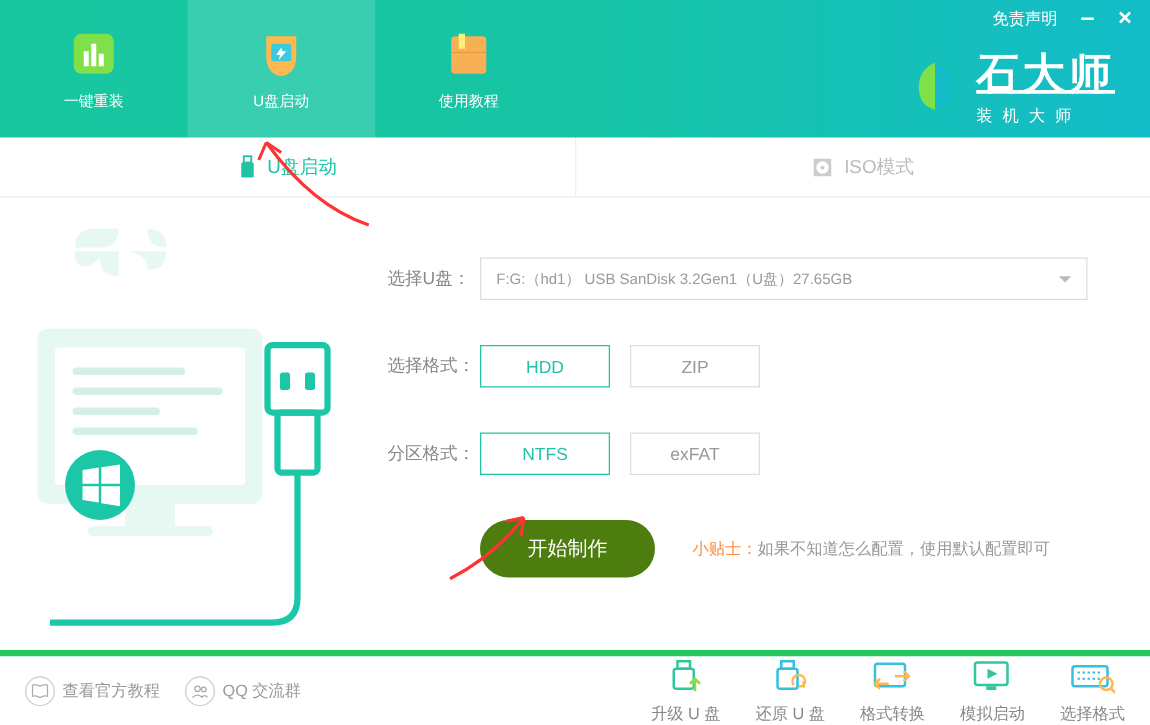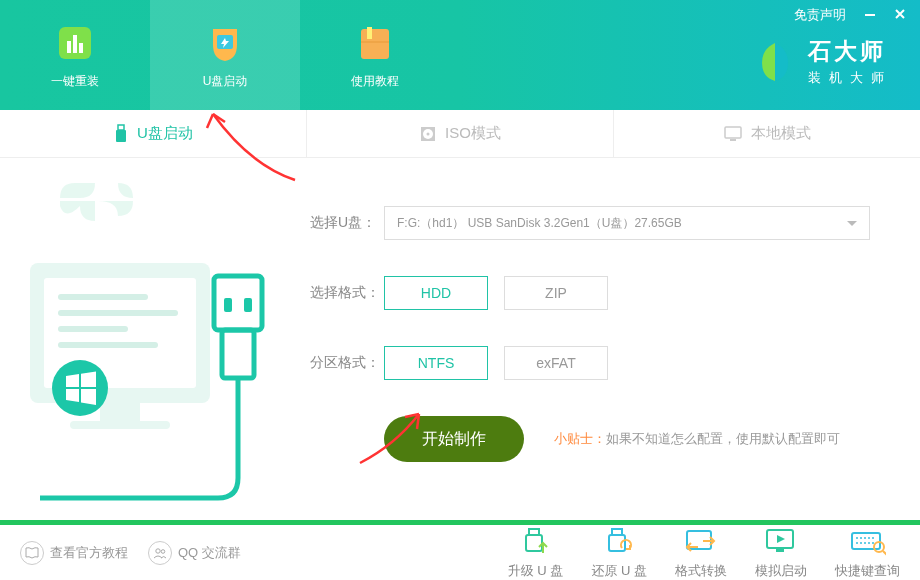--- a/index.html
+++ b/index.html
@@ -9,21 +9,21 @@
 .header { height: 110px; background: linear-gradient(90deg, #18c6a0 0%, #17c5a5 50%, #14bcc8 100%); display: flex; align-items: stretch; position: relative; }
 .nav-item { width: 150px; display: flex; flex-direction: column; align-items: center; justify-content: center; gap: 8px; color: #fff; cursor: pointer; }
 .nav-item.active { background: rgba(255,255,255,0.15); }
 .nav-icon { width: 44px; height: 44px; display: flex; align-items: center; justify-content: center; }
 .nav-label { font-size: 12px; }
 .header-right { position: absolute; right: 0; top: 0; height: 100%; display: flex; flex-direction: column; }
 .win-controls { display: flex; justify-content: flex-end; align-items: center; gap: 18px; padding: 6px 14px 0 0; color: #fff; font-size: 13px; }
 .win-btn { color: #fff; cursor: pointer; }
 .brand { display: flex; align-items: center; gap: 10px; padding: 4px 28px 0 0; margin-top: 8px; }
 .brand-text { color: #fff; }
-.brand-title { font-size: 23px; font-weight: bold; letter-spacing: 3px; }
+.brand-title { font-size: 34px; font-weight: bold; letter-spacing: 3px; text-decoration: underline; }
 .brand-sub { font-size: 13px; letter-spacing: 8px; margin-top: 2px; }
 
 .mode-tabs { height: 48px; display: flex; border-bottom: 1px solid #eee; }
 .mode-tab { flex: 1; display: flex; align-items: center; justify-content: center; gap: 8px; cursor: pointer; color: #bbb; font-size: 15px; border-right: 1px solid #eee; }
 .mode-tab:last-child { border-right: none; }
 .mode-tab.active { color: #20c3a6; }
 
 .content { display: flex; height: 362px; }
 .illustration { width: 300px; position: relative; }
 .illustration svg { position: absolute; }
@@ -121,27 +121,20 @@
       <span>U盘启动</span>
     </div>
     <div class="mode-tab">
       <svg width="18" height="18">
           <rect x="2" y="2" width="14" height="14" fill="#ccc"></rect>
           <circle cx="9" cy="9" r="5" fill="#fff"></circle>
           <circle cx="9" cy="9" r="1.5" fill="#ccc"></circle>
         </svg>
       <span>ISO模式</span>
     </div>
-    <div class="mode-tab">
-      <svg width="20" height="18">
-          <rect x="2" y="2" width="16" height="11" rx="1" fill="none" stroke="#ccc" stroke-width="1.5"></rect>
-          <rect x="7" y="14" width="6" height="2" fill="#ccc"></rect>
-        </svg>
-      <span>本地模式</span>
-    </div>
   </div>
 
   <div class="content">
     <div class="illustration">
       <svg width="300" height="362">
 
         <g opacity="0.25">
             <path d="M60 40 Q60 25 75 25 L95 25 Q95 40 80 40 Z M98 25 L118 25 Q133 25 133 40 L133 40 Q118 40 118 25 M60 43 L95 43 L95 63 Q80 63 80 48 Q65 63 60 48 M98 43 L133 43 Q133 58 118 58 Q118 43 98 43" fill="#9de4c8"></path>
           </g>
 
@@ -263,21 +256,21 @@
       <div class="tool">
         <div class="tool-icon">
             <svg width="38" height="30">
               <rect x="2" y="6" width="28" height="16" rx="2" fill="none" stroke="#35bfe0" stroke-width="2"></rect>
               <line x1="6" y1="11" x2="26" y2="11" stroke="#35bfe0" stroke-width="1.5" stroke-dasharray="2 2"></line>
               <line x1="6" y1="16" x2="26" y2="16" stroke="#35bfe0" stroke-width="1.5" stroke-dasharray="2 2"></line>
               <circle cx="29" cy="20" r="5" fill="none" stroke="#ffb84d" stroke-width="2"></circle>
               <line x1="33" y1="24" x2="37" y2="28" stroke="#ffb84d" stroke-width="2"></line>
             </svg>
           </div>
-        <span>快捷键查询</span>
+        <span>选择格式</span>
       </div>
     </div>
   </div>
 
   <svg class="arrow" style="left:195px; top:100px;" width="110" height="90">
     <path d="M100 80 Q55 65 18 14" fill="none" stroke="#ff3333" stroke-width="2.5"></path>
     <path d="M18 14 L12 28 M18 14 L30 22" stroke="#ff3333" stroke-width="2.5" fill="none"></path>
   </svg>
   <svg class="arrow" style="left:345px; top:405px;" width="100" height="70">
     <path d="M15 58 Q50 40 74 9" fill="none" stroke="#ff3333" stroke-width="2.5"></path>

